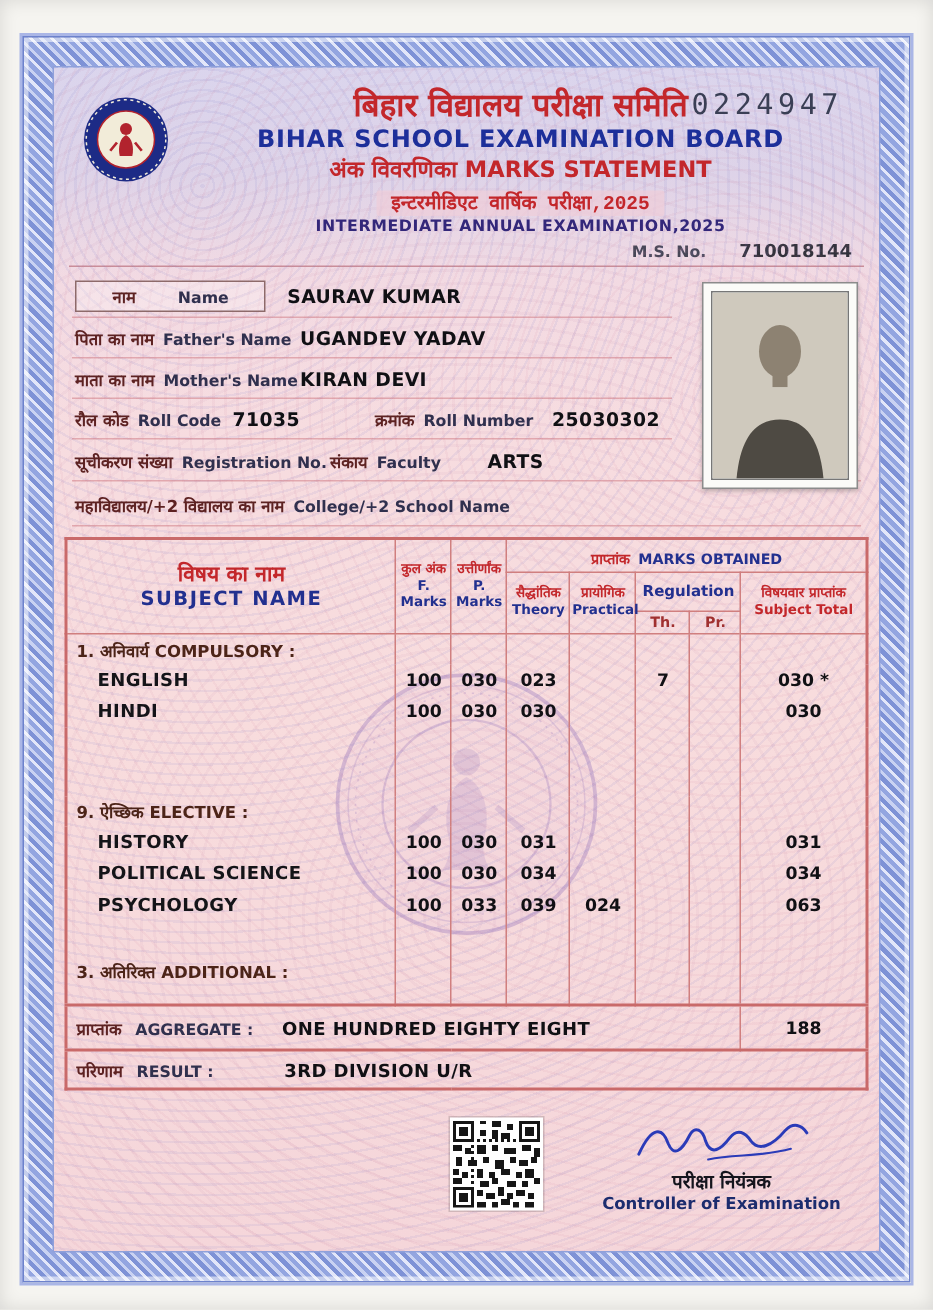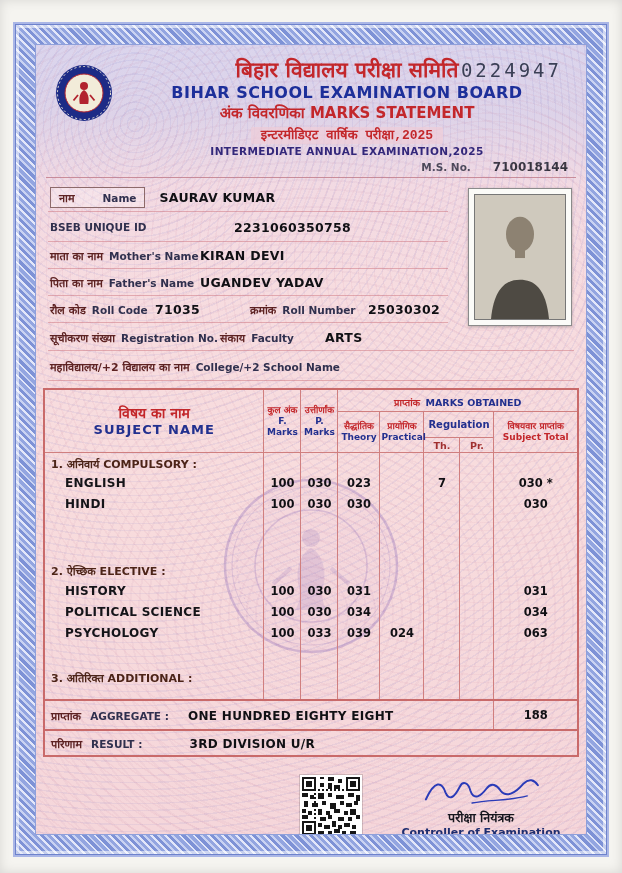--- a/index.html
+++ b/index.html
@@ -43,21 +43,21 @@
   
   .fields { position:relative; padding:5px 12px 2px; }
   .photo { position:absolute; top:10px; right:14px; width:104px; height:138px; z-index:3;
            background:#fbfbf8; border:1px solid #8b8b8b; padding:5px;
            box-shadow:0 1px 3px rgba(0,0,0,.25); }
   .photo svg { width:100%; height:100%; border:1px solid #777; display:block; }
   .frow { display:flex; align-items:center; border-bottom:1px solid rgba(205,115,125,.5); padding:4px 2px 3px; }
   .frow.clip { margin-right:126px; }
   .flabel { display:inline-flex; gap:6px; align-items:baseline; flex:none; } .w150 { width:150px; } .w105 { width:105px; }
   .w95 { width:95px; } .w115 { width:118px; } .w168 { width:170px; } .w150v { width:152px; }
-  .boxed { border:1px solid #8d6a6a; padding:2px 8px; width:auto; margin-right:14px; background:rgba(255,255,255,.25);gap:28px; }
+  .boxed { border:1px solid #8d6a6a; padding:2px 24px; width:auto; margin-right:14px; background:rgba(255,255,255,.25);gap:28px; }
   .fl-hi { font-size:11px; font-weight:700; color:#5d2222; }
   .fl-en { font-size:10.5px; font-weight:700; color:#30304e; }
   .fval { font-size:12.5px; font-weight:700; color:#101014; letter-spacing:.3px; }
   .ind { margin-left:34px; }
   .r1 { min-height:29px; } .r2 { min-height:30px; } .r3,.r4,.r5 { min-height:27px; }
   .r6 { min-height:28px; } .r7 { min-height:30px;text-align:center; }
 
   
   .tablewrap { position:relative; margin-top:5px; }
   .watermark { position:absolute; left:50%; top:178px; transform:translate(-50%,-50%);
@@ -147,41 +147,35 @@
         </div>
 
         <div class="frow clip r1">
           <span class="flabel boxed">
             <span class="fl-hi">नाम</span>
             <span class="fl-en">Name</span>
           </span>
           <span class="fval">SAURAV KUMAR</span>
         </div>
 
-        <div class="frow clip r2">
+
+        <div class="frow clip r4">
           <span class="flabel w150">
-            <span class="fl-en">BSEB UNIQUE ID</span>
-          </span>
-          <span class="fval ind">2231060350758</span>
+            <span class="fl-hi">पिता का नाम</span>
+            <span class="fl-en">Father's Name</span>
+          </span>
+          <span class="fval">UGANDEV YADAV</span>
         </div>
 
         <div class="frow clip r3">
           <span class="flabel w150">
             <span class="fl-hi">माता का नाम</span>
             <span class="fl-en">Mother's Name</span>
           </span>
           <span class="fval">KIRAN DEVI</span>
-        </div>
-
-        <div class="frow clip r4">
-          <span class="flabel w150">
-            <span class="fl-hi">पिता का नाम</span>
-            <span class="fl-en">Father's Name</span>
-          </span>
-          <span class="fval">UGANDEV YADAV</span>
         </div>
 
         <div class="frow clip r5">
           <span class="flabel w105">
             <span class="fl-hi">रौल कोड</span>
             <span class="fl-en">Roll Code</span>
           </span>
           <span class="fval w95">71035</span>
           <span class="flabel w115">
             <span class="fl-hi">क्रमांक</span>
@@ -308,21 +302,21 @@
                 <td></td>
                 <td></td>
                 <td></td>
                 <td></td>
                 <td></td>
                 <td></td>
                 <td></td>
                 <td></td>
               </tr>
             <tr class="sec">
-              <td class="cname">2.   ऐच्छिक   ELECTIVE :</td>
+              <td class="cname">9.   ऐच्छिक   ELECTIVE :</td>
               <td></td>
                 <td></td>
                 <td></td>
                 <td></td>
                 <td></td>
                 <td></td>
                 <td></td>
             </tr>
             <tr class="subj">
               <td class="cname">HISTORY</td>

